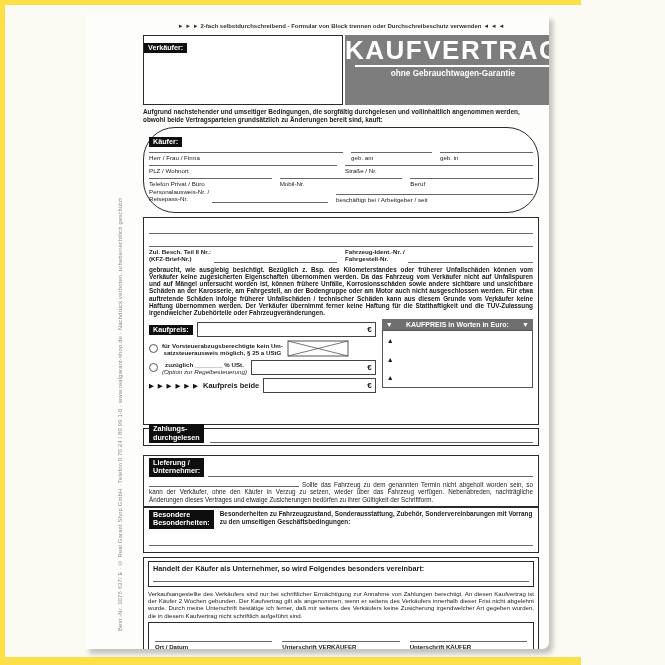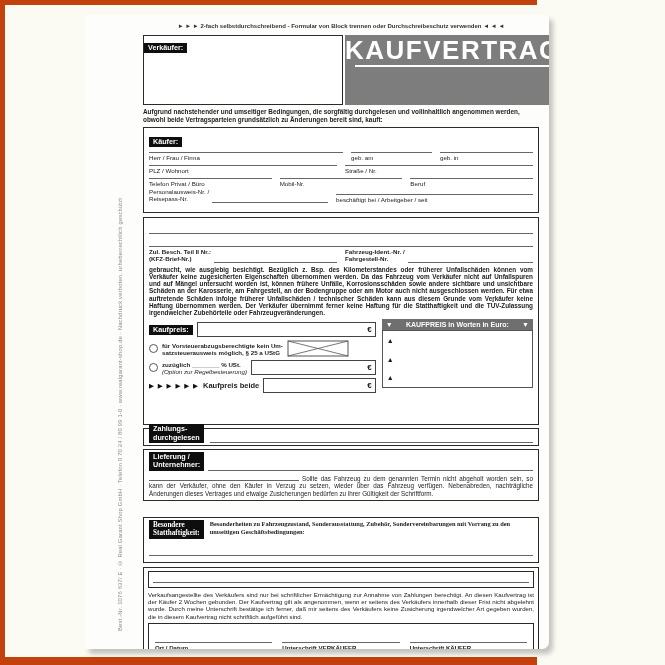--- a/index.html
+++ b/index.html
@@ -1,61 +1,61 @@
 <!DOCTYPE html>
 <html><head>
 <meta charset="utf-8">
 <style>
   html,body{margin:0;padding:0;}
   body{width:665px;height:665px;overflow:hidden;background:#fbfaf3;font-family:"Liberation Sans",sans-serif;color:#1c1c1c;}
-  .frame{position:absolute;inset:0;width:537px;height:665px;background:#c2410c;}
+  .frame{position:absolute;inset:0;width:537px;height:665px;background:#fde047;padding-left:44px;}
   .canvas{position:absolute;left:5px;top:5px;width:656px;height:652px;background:#fbfaf3;}
   .page{position:absolute;left:80px;top:10px;width:464px;height:634px;background:#fdfdfc;
         box-shadow:4px 5px 5px rgba(0,0,0,.22);border-radius:0 0 7px 2px;overflow:hidden;}
   .watermark{position:absolute;left:300px;top:330px;width:95px;height:34px;background:#e9e9e7;opacity:.55;
         transform:rotate(-18deg);border-radius:4px;}
   .sidebar-vertical{position:absolute;left:32px;bottom:18px;height:540px;writing-mode:vertical-rl;
         transform:rotate(180deg);font-size:5.8px;color:#8a8a8a;letter-spacing:.2px;white-space:nowrap;overflow:hidden;}
   .content{position:absolute;left:58px;top:8px;width:396px;}
   .top-note{font-size:6px;font-weight:700;text-align:center;height:12px;color:#333;}
   .hdr-row{display:flex;gap:2px;height:70px;}
   .seller-box{flex:0 0 198px;border:1.3px solid #2a2a2a;background:#fff;}
   .chip{background:#0e0e0e;color:#fff;font-weight:700;font-size:7.2px;padding:1px 4px;display:inline-block;line-height:1.15;}
   .title-box{flex:1;background:#7d7d7d;color:#fff;text-align:center;padding-top:2px;}
   .title-box .big{font-size:26px;font-weight:700;letter-spacing:1.5px;line-height:1.05;}
   .title-rule{height:2px;background:#fff;margin:1px 10px 2px 10px;}
   .subtitle{font-size:8.2px;font-weight:700;line-height:1.22;}
   .intro{font-size:6.4px;font-weight:700;line-height:1.2;margin-top:3px;height:16px;}
   .sect{border:1.3px solid #2a2a2a;background:#fff;}
-  .buyer{margin-top:3px;height:86px;padding:2px 5px 0 5px;box-sizing:border-box;}
+  .buyer{margin-top:3px;height:86px;padding:2px 5px 0 5px;box-sizing:border-box;border-radius:32px;}
   .frow{display:flex;gap:8px;margin-top:4px;}
   .fld{border-top:.9px solid #666;font-size:6.2px;color:#222;padding-top:1px;}
   .lblonly{font-size:6.2px;color:#222;line-height:1.1;}
   .fill{flex:1;border-bottom:.9px solid #666;}
   .vehicle{margin-top:4px;height:208px;padding:3px 5px 0 5px;box-sizing:border-box;}
   .hline-after{display:flex;align-items:flex-end;gap:4px;}
   .blankline{border-bottom:.9px solid #666;height:12px;}
   .para{font-size:6.35px;font-weight:700;line-height:1.14;text-align:justify;margin-top:3px;color:#1a1a1a;}
   .price-area{display:flex;gap:6px;margin-top:3px;}
   .price-left{flex:1.5;}
   .price-right{flex:1;}
-  .price-row{display:flex;align-items:center;gap:4px;margin-top:3px;}
+  .price-row{display:flex;align-items:center;gap:4px;margin-top:3px;text-align:center;}
   .eurobox{border:1px solid #444;height:13px;flex:1;display:flex;align-items:center;justify-content:flex-end;
            padding-right:3px;font-size:8px;font-weight:700;}
   .radio{width:7px;height:7px;border:1px solid #555;border-radius:50%;flex:0 0 auto;background:#fff;}
   .vatnote{font-size:6.2px;font-weight:700;line-height:1.15;}
   .words-hdr{background:#6f6f6f;color:#fff;font-size:7px;font-weight:700;display:flex;justify-content:space-between;
              align-items:center;padding:2px 4px;}
   .words-box{border:1px solid #555;height:56px;display:flex;flex-direction:column;justify-content:space-around;
              padding-left:4px;font-size:7px;}
   .arrows{font-size:6.5px;letter-spacing:1px;color:#111;}
   .payment{margin-top:3px;height:18px;display:flex;align-items:flex-end;gap:6px;padding:0 5px 2px 5px;box-sizing:border-box;}
-  .delivery{margin-top:3px;height:52px;padding:2px 5px 0 5px;box-sizing:border-box;}
+  .delivery{margin-top:9px;height:52px;padding:2px 5px 0 5px;box-sizing:border-box;}
   .dtext{font-size:6.3px;line-height:1.2;text-align:justify;margin-top:2px;}
-  .special{margin-top:16px;height:46px;padding:2px 5px 0 5px;box-sizing:border-box;font-family:Liberation Serif, serif;}
+  .special{margin-top:0;height:46px;padding:2px 5px 0 5px;box-sizing:border-box;}
   .special-head{display:flex;gap:6px;align-items:flex-start;}
   .special-text{font-size:6.4px;font-weight:700;line-height:1.2;flex:1;}
   .final{margin-top:4px;height:93px;padding:3px 4px;box-sizing:border-box;}
   .ent-box{border:1.1px solid #2a2a2a;padding:2px 4px 4px 4px;}
   .ent-head{font-size:7.3px;font-weight:700;}
   .closing{font-size:6.1px;line-height:1.18;text-align:justify;margin-top:3px;color:#222;}
   .sig-box{border:1.1px solid #2a2a2a;height:31px;margin-top:3px;display:flex;gap:10px;
            align-items:flex-end;padding:0 6px 2px 6px;box-sizing:border-box;}
   .sig-cell{flex:1;}
   .sig-line{border-bottom:.9px solid #666;height:10px;}
@@ -75,20 +75,21 @@
 
         <div class="top-note">►  ►  ►   2-fach selbstdurchschreibend - Formular von Block trennen oder Durchschreibeschutz verwenden   ◄  ◄  ◄</div>
 
         <div class="hdr-row">
           <div class="seller-box">
             <span class="chip">Verkäufer:</span>
           </div>
           <div class="title-box">
             <div class="big">KAUFVERTRAG</div>
             <div class="title-rule"></div>
+            <div class="subtitle">ohne Gebrauchtwagen-Garantie</div>
           </div>
         </div>
 
         <div class="intro">Aufgrund nachstehender und umseitiger Bedingungen, die sorgfältig durchgelesen und vollinhaltlich angenommen werden, obwohl beide Vertragsparteien grundsätzlich zu Änderungen bereit sind, kauft:</div>
 
         <div class="sect buyer">
           <span class="chip">Käufer:</span>
           <div class="frow">
             <div class="fld" style="flex:2.4">Herr / Frau / Firma</div>
             <div class="fld" style="flex:1">geb. am</div>
@@ -202,30 +203,31 @@
           <div class="dtext">
             <span class="fill" style="display:inline-block;width:150px;height:7px;border-bottom:.9px solid #666"></span>
             <span>Sollte das Fahrzeug zu dem genannten Termin nicht abgeholt</span>
             <span>worden sein, so kann der Verkäufer, ohne den Käufer in Verzug zu setzen, wieder über das Fahrzeug verfügen. Nebenabreden, nachträgliche Änderungen dieses Vertrages und etwaige Zusicherungen bedürfen zu ihrer Gültigkeit der Schriftform.</span>
           </div>
         </div>
 
         <div class="sect special">
           <div class="special-head">
             <span class="chip">
-              <span>Besondere</span><br><span>Statthaftigkeit:</span>
+              <span>Besondere</span><br><span>Besonderheiten:</span>
             </span>
             <span class="special-text">Besonderheiten zu Fahrzeugzustand, Sonderausstattung, Zubehör, Sondervereinbarungen mit Vorrang zu den umseitigen Geschäftsbedingungen:</span>
           </div>
           <div class="blankline" style="margin-top:4px"></div>
           <div class="blankline"></div>
         </div>
 
         <div class="sect final">
           <div class="ent-box">
+            <div class="ent-head">Handelt der Käufer als Unternehmer, so wird Folgendes besonders vereinbart:</div>
             <div class="blankline" style="height:8px"></div>
           </div>
           <div class="closing">Verkaufsangestellte des Verkäufers sind nur bei schriftlicher Ermächtigung zur Annahme von Zahlungen berechtigt. An diesen Kaufvertrag ist der Käufer 2 Wochen gebunden. Der Kaufvertrag gilt als angenommen, wenn er seitens des Verkäufers innerhalb dieser Frist nicht abgelehnt wurde. Durch meine Unterschrift bestätige ich ferner, daß mir seitens des Verkäufers keine Zusicherung irgendwelcher Art gegeben wurden, die in diesem Kaufvertrag nicht schriftlich aufgeführt sind.</div>
           <div class="sig-box">
             <div class="sig-cell">
               <div class="sig-line"></div>
               <div class="sig-lbl">Ort / Datum</div>
             </div>
             <div class="sig-cell">
               <div class="sig-line"></div>

